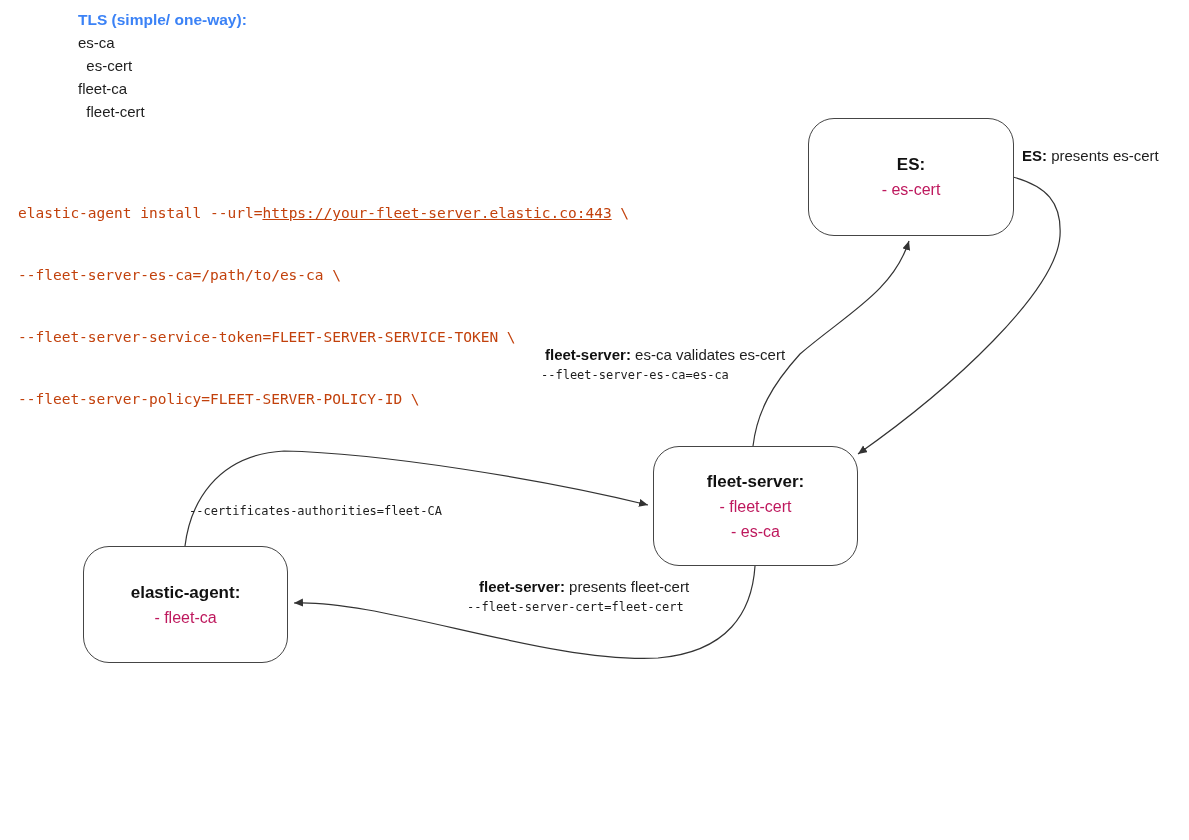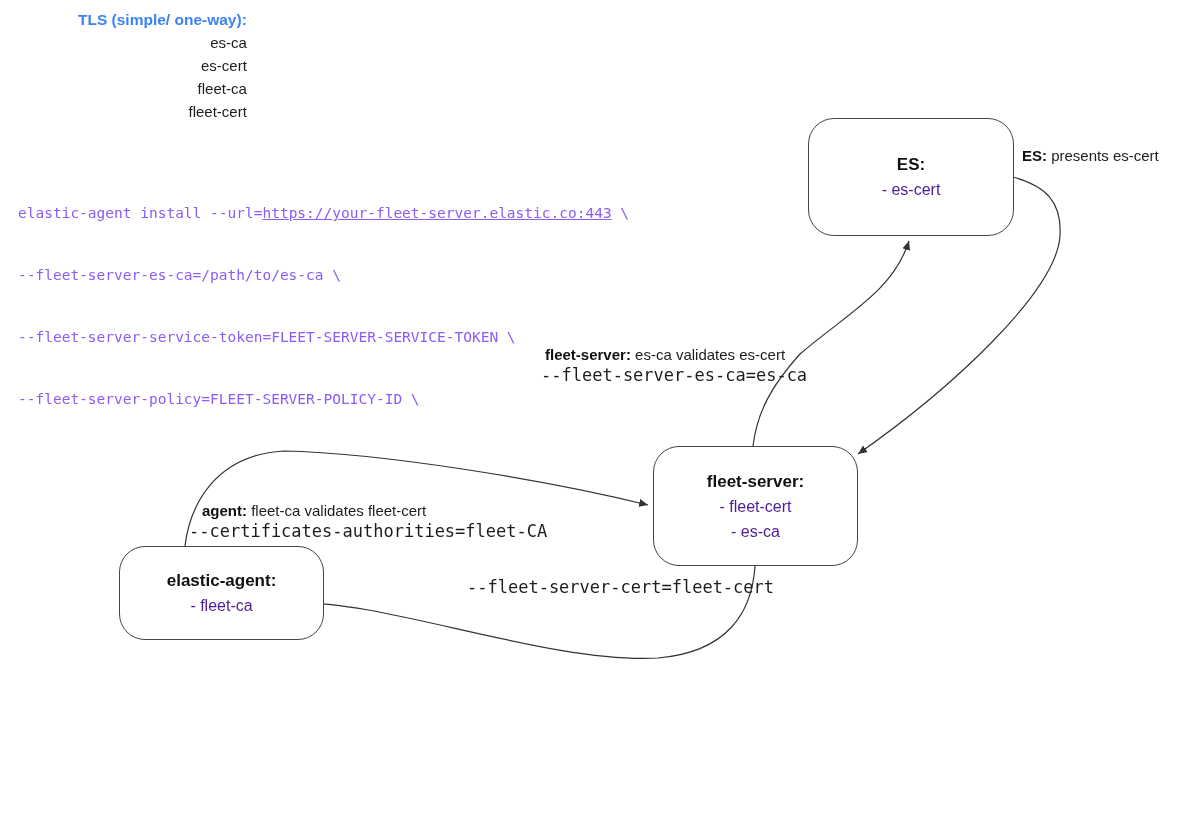--- a/index.html
+++ b/index.html
@@ -8,54 +8,54 @@
     width: 1189px;
     height: 840px;
     background: #ffffff;
     overflow: hidden;
     font-family: "Liberation Sans", sans-serif;
     color: #1a1a1a;
   }
   
   .tls-header { position: absolute; left: 78px; top: 8px; }
   .tls-title { font-size: 15.5px; font-weight: bold; color: #3b82f6; line-height: 23px; }
-  .tls-line { font-size: 15px; line-height: 23px; white-space: pre; color: #1d1d1d; text-align: right; }
+  .tls-line { font-size: 15px; line-height: 23px; white-space: pre; color: #1d1d1d; }
   
   .cmd-block {
     position: absolute; left: 18px; top: 162px;
     font-family: "DejaVu Sans Mono", monospace;
     font-size: 14.5px; line-height: 20.6px;
-    color: #8b5cf6; white-space: pre;
+    color: #c2410c; white-space: pre;
   }
   .cmd-line { white-space: pre; }
   .cmd-url { text-decoration: underline; }
   
   svg.edges { position: absolute; left: 0; top: 0; width: 1189px; height: 840px; }
   
   .node {
     position: absolute;
     background: #ffffff;
     border: 1.5px solid #454545;
     border-radius: 26px;
     display: flex; flex-direction: column;
     align-items: center; justify-content: center;
     text-align: center;
     box-sizing: border-box;
   }
   .node-title { font-size: 17px; font-weight: bold; color: #111; line-height: 25px; }
-  .node-item  { font-size: 16px; color: #4c1d95; line-height: 25px; }
+  .node-item  { font-size: 16px; color: #be185d; line-height: 25px; }
   #node-es    { left: 808px; top: 118px; width: 206px; height: 118px; }
   #node-fleet { left: 653px; top: 446px; width: 205px; height: 120px; }
-  #node-agent { left: 83px;  top: 546px; width: 205px; height: 94px; margin-left: 36px; }
+  #node-agent { left: 83px;  top: 546px; width: 205px; height: 117px; }
   
   .edge-label { position: absolute; font-size: 15px; line-height: 20px; color: #1d1d1d; }
   .lbl-b { font-weight: bold; color: #111; }
   .lbl-code {
     font-family: "DejaVu Sans Mono", monospace;
-    font-size: 17px; color: #1d1d1d; white-space: pre;
+    font-size: 12px; color: #1d1d1d; white-space: pre;
   }
   #label-es-presents      { left: 1022px; top: 146px; }
   #label-fleet-validates  { left: 541px;  top: 345px; }
   #label-fleet-validates .l1 { padding-left: 4px; }
   #label-agent-validates  { left: 189px;  top: 501px; }
   #label-agent-validates .l1 { padding-left: 13px; }
   #label-fleet-presents   { left: 467px;  top: 577px; }
   #label-fleet-presents .l1 { padding-left: 12px; }
 </style>
 </head>
@@ -109,21 +109,21 @@
   <div class="edge-label" id="label-es-presents">
     <span class="lbl-b">ES:</span><span> presents es-cert</span>
   </div>
 
   <div class="edge-label" id="label-fleet-validates">
     <div class="l1"><span class="lbl-b">fleet-server:</span><span> es-ca validates es-cert</span></div>
     <div class="lbl-code">--fleet-server-es-ca=es-ca</div>
   </div>
 
   <div class="edge-label" id="label-agent-validates">
-    <div class="l1"><span class="lbl-b">agent:</span><span> fleet-ca validates fleet-cert</span></div>
     <div class="lbl-code">--certificates-authorities=fleet-CA</div>
   </div>
 
   <div class="edge-label" id="label-fleet-presents">
+    <div class="l1"><span class="lbl-b">fleet-server:</span><span> presents fleet-cert</span></div>
     <div class="lbl-code">--fleet-server-cert=fleet-cert</div>
   </div>
 
 </div>
 
 </body></html>

